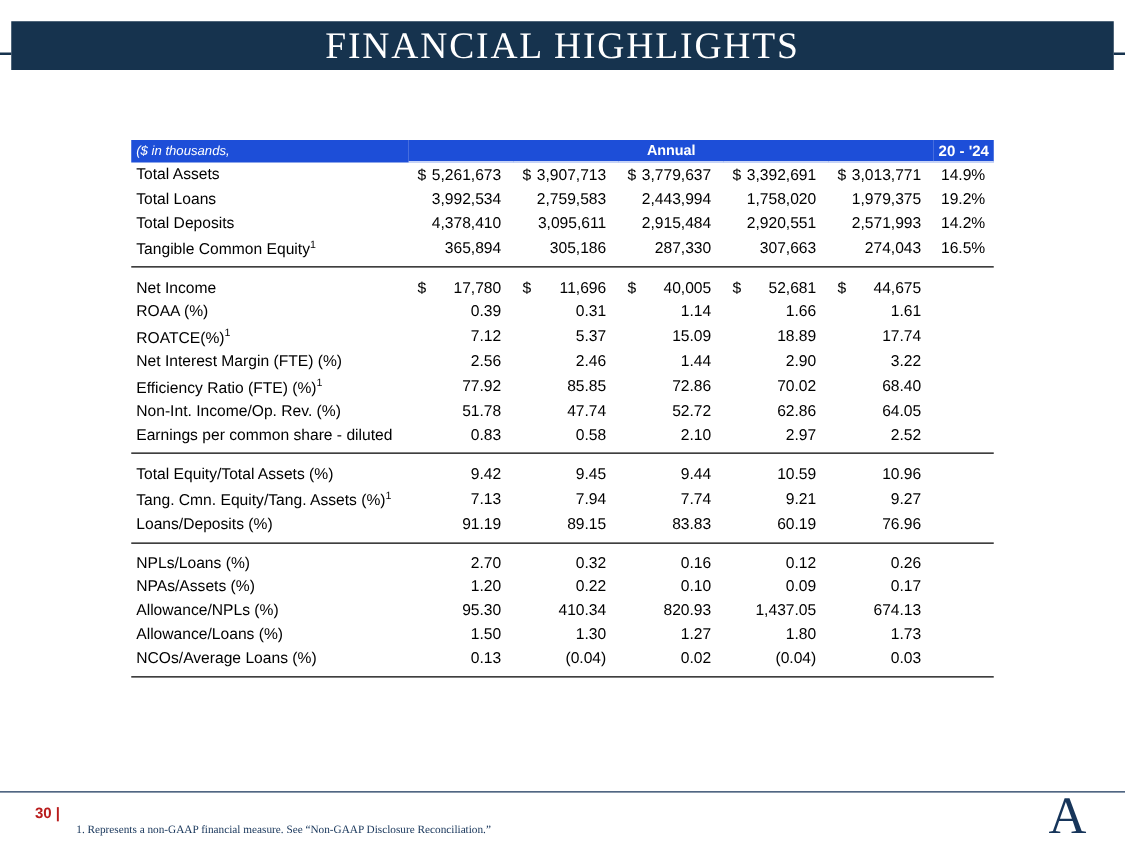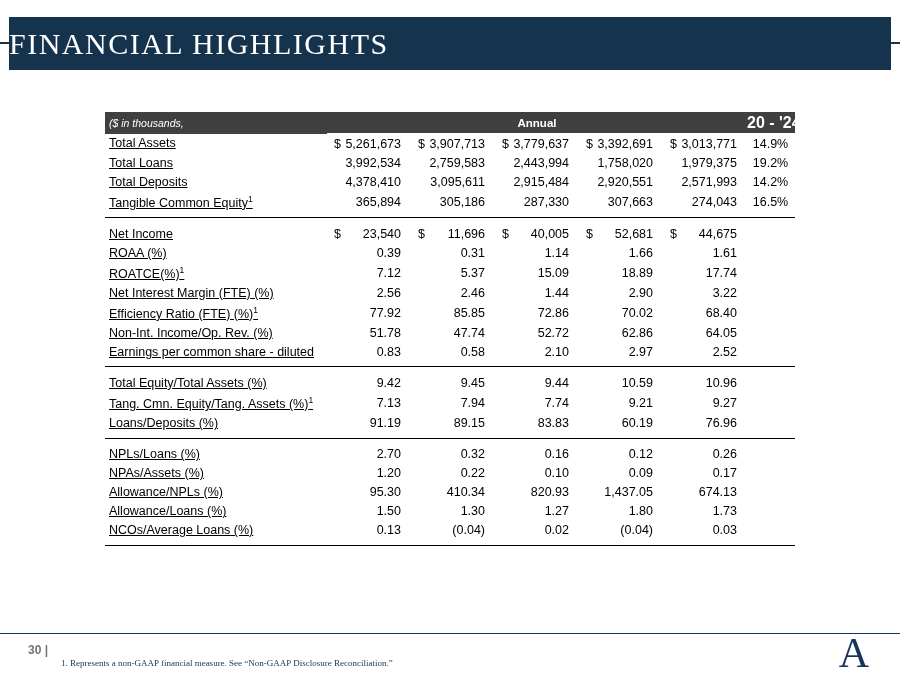--- a/index.html
+++ b/index.html
@@ -1,44 +1,44 @@
 <!DOCTYPE html>
 <html><head>
 <meta charset="utf-8">
 <style>
   html,body{margin:0;padding:0;}
   body{width:900px;height:675px;background:#ffffff;font-family:"Liberation Sans",sans-serif;position:relative;overflow:hidden;}
 
   
-  .banner{position:absolute;top:17px;left:9px;right:9px;height:53px;background:#16334e;display:flex;align-items:center;justify-content:flex-start;}
+  .banner{position:absolute;top:17px;left:9px;right:9px;height:39px;background:#16334e;display:flex;align-items:center;justify-content:center;}
   .banner-title{color:#ffffff;font-family:"Liberation Serif",serif;font-size:30px;letter-spacing:1.5px;font-weight:400;}
   .edge-tick{position:absolute;top:42px;width:9px;height:2px;background:#16334e;}
   .edge-tick.left{left:0;}
   .edge-tick.right{right:0;}
 
   
   table.fin{position:absolute;left:105px;top:112px;width:690px;border-collapse:collapse;table-layout:fixed;font-size:12.5px;color:#000;}
-  thead th{background:#404040;color:#fff;font-weight:700;font-size:11.5px;padding:1.5px 0;}
+  thead th{background:#1d4ed8;color:#fff;font-weight:700;font-size:11.5px;padding:1.5px 0;}
   th.note{text-align:left;font-style:italic;font-weight:400;padding-left:4px;font-size:10.5px;white-space:nowrap;}
   tr.h1 th.annual, tr.h1 th.cagr{border-bottom:1px solid #fff;}
   th.annual{text-align:center;margin-top:36px;}
   th.year{text-align:center;padding-right:10px;}
-  th.cagr{font-size:16px;white-space:nowrap;}
+  th.cagr{font-size:12px;white-space:nowrap;}
   td{padding:2.5px 0;}
-  td.label{padding-left:4px;white-space:nowrap;text-decoration:underline;}
+  td.label{padding-left:4px;white-space:nowrap;}
   td.num>div{display:flex;justify-content:space-between;padding-left:7px;padding-right:10px;}
   td.num>div>span.v{margin-left:auto;}
   td.cagrv{text-align:center;padding-right:1px;}
   tbody.sep td{padding:5px 0 6px;}
   .sepline{height:1px;background:#000;}
   sup{font-size:8.5px;}
 
   
   .footer-rule{position:absolute;left:0;right:0;top:633px;height:1px;background:#17355a;}
-  .page-num{position:absolute;left:28px;top:643px;color:#737373;font-size:12px;font-weight:700;}
+  .page-num{position:absolute;left:28px;top:643px;color:#b91c1c;font-size:12px;font-weight:700;}
   .footnote{position:absolute;left:61px;top:658px;color:#17355a;font-size:9px;font-family:"Liberation Serif",serif;}
   .logo{position:absolute;right:24px;top:634px;width:44px;height:38px;color:#17355a;font-family:"Liberation Serif",serif;font-size:42px;line-height:38px;text-align:center;font-weight:400;}
 </style>
 </head>
 <body>
 
 <div class="banner">
   <div class="banner-title">FINANCIAL HIGHLIGHTS</div>
 </div>
 <div class="edge-tick left"></div>
@@ -205,21 +205,21 @@
           <div class="sepline"></div>
         </td>
       </tr>
     </tbody>
     <tbody>
       <tr>
         <td class="label">Net Income</td>
         <td class="num">
           <div>
             <span>$</span>
-            <span class="v">23,540</span>
+            <span class="v">17,780</span>
           </div>
         </td>
         <td class="num">
           <div>
             <span>$</span>
             <span class="v">11,696</span>
           </div>
         </td>
         <td class="num">
           <div>

